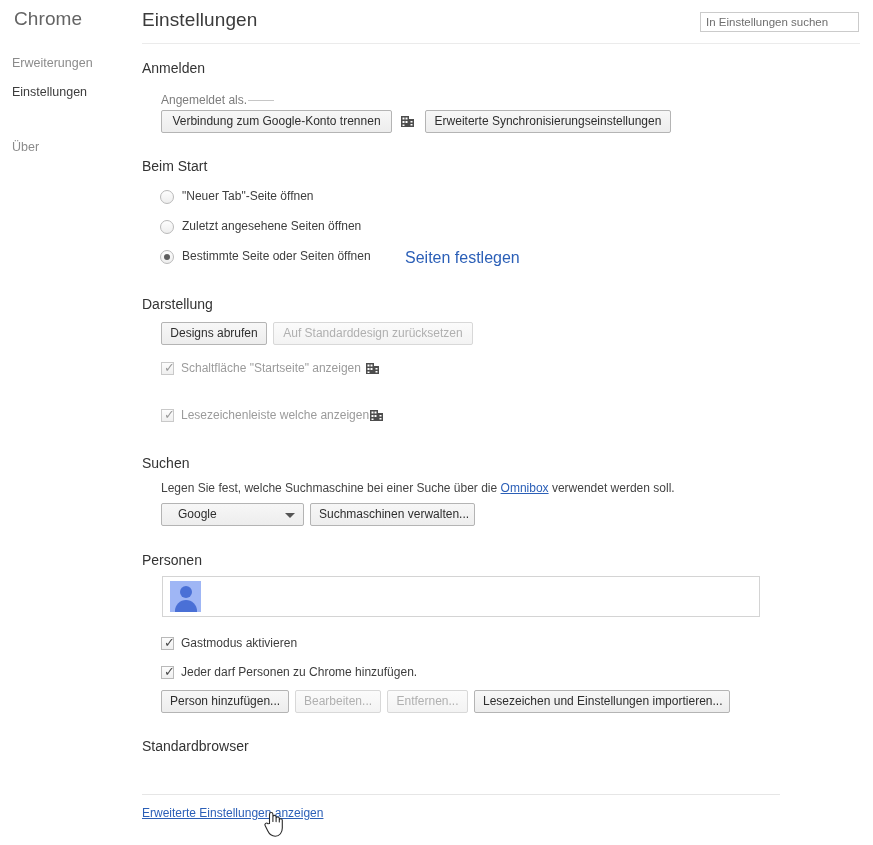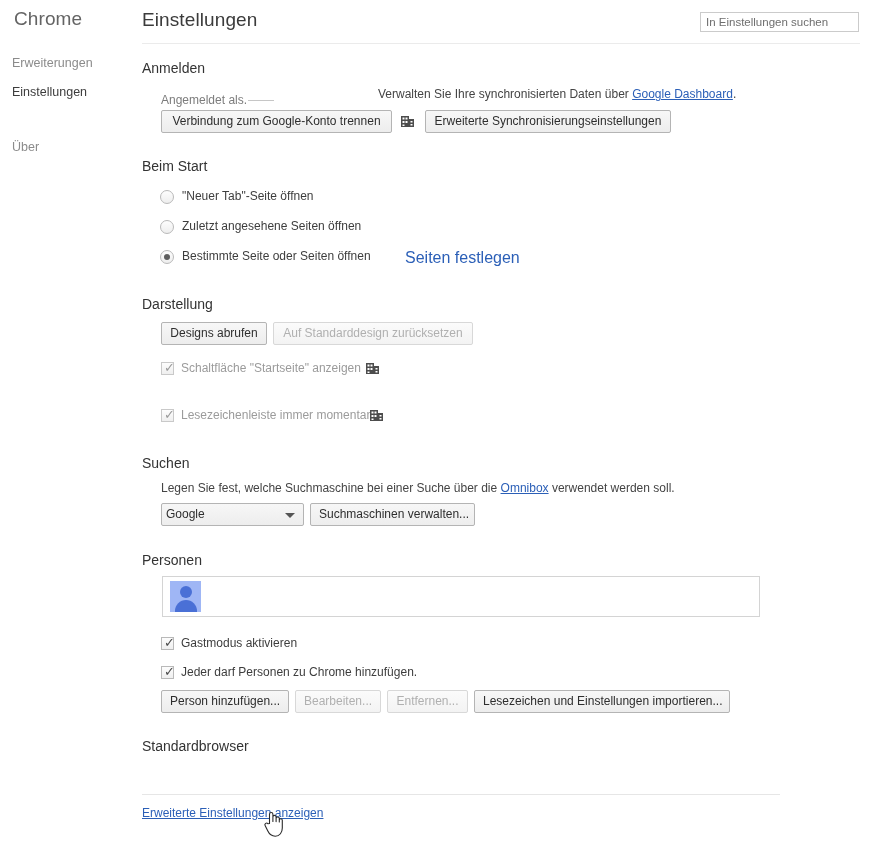--- a/index.html
+++ b/index.html
@@ -209,21 +209,21 @@
   .select {
     position: absolute;
     height: 23px;
     box-sizing: border-box;
     background: linear-gradient(to bottom, #f7f7f7 0%, #ededed 100%);
     border: 1px solid #b4b4b4;
     border-radius: 2px;
     font-size: 12px;
     color: #2e2e2e;
     line-height: 21px;
-    padding-left: 4px;
+    padding-left: 16px;
     cursor: pointer;
   }
   .select .caret {
     position: absolute;
     right: 8px;
     top: 9px;
     width: 0; height: 0;
     border-left: 5px solid transparent;
     border-right: 5px solid transparent;
     border-top: 5px solid #555555;
@@ -306,23 +306,20 @@
 <div id="header-rule"></div>
 
 <div id="content">
 
   <div class="section-title" style="top:60px;">Anmelden</div>
 
   <div class="body-text dim-text" style="left:161px; top:93px;">
     <span>Angemeldet als.</span><span style="display:inline-block;width:26px;border-bottom:1px solid #c6c6c6;vertical-align:3px;margin-left:1px;"></span>
   </div>
 
-  <div class="body-text" style="left:378px; top:87px;">
-    <span>Verwalten Sie Ihre synchronisierten Daten über </span><a class="link">Google Dashboard</a><span>.</span>
-  </div>
 
   <div class="btn" style="left:161px; top:110px; width:231px;">Verbindung zum Google-Konto trennen</div>
 
   <svg class="bldg" style="left:401px; top:115px;" viewBox="0 0 13 13">
     <rect x="0" y="1" width="8" height="11" fill="#4d4d4d"></rect>
     <rect x="8" y="4" width="5" height="8" fill="#4d4d4d"></rect>
     <rect x="1.5" y="2.5" width="2" height="2" fill="#ffffff"></rect>
     <rect x="4.5" y="2.5" width="2" height="2" fill="#ffffff"></rect>
     <rect x="1.5" y="6" width="2" height="2" fill="#ffffff"></rect>
     <rect x="4.5" y="6" width="2" height="2" fill="#ffffff"></rect>
@@ -373,21 +370,21 @@
     <rect x="4.5" y="6" width="2" height="2" fill="#ffffff"></rect>
     <rect x="1.5" y="9.5" width="2" height="1.5" fill="#ffffff"></rect>
     <rect x="9.5" y="6" width="2" height="1.5" fill="#ffffff"></rect>
     <rect x="9.5" y="9" width="2" height="1.5" fill="#ffffff"></rect>
   </svg>
 
   <div class="check-row" style="top:409px;">
     <span class="checkbox disabled">
         <span class="check-mark">✓</span>
       </span>
-    <span class="check-label disabled">Lesezeichenleiste immer momentan</span>
+    <span class="check-label disabled">Lesezeichenleiste welche anzeigen</span>
   </div>
   <svg class="bldg" style="left:370px; top:409px;" viewBox="0 0 13 13">
     <rect x="0" y="1" width="8" height="11" fill="#4d4d4d"></rect>
     <rect x="8" y="4" width="5" height="8" fill="#4d4d4d"></rect>
     <rect x="1.5" y="2.5" width="2" height="2" fill="#ffffff"></rect>
     <rect x="4.5" y="2.5" width="2" height="2" fill="#ffffff"></rect>
     <rect x="1.5" y="6" width="2" height="2" fill="#ffffff"></rect>
     <rect x="4.5" y="6" width="2" height="2" fill="#ffffff"></rect>
     <rect x="1.5" y="9.5" width="2" height="1.5" fill="#ffffff"></rect>
     <rect x="9.5" y="6" width="2" height="1.5" fill="#ffffff"></rect>

